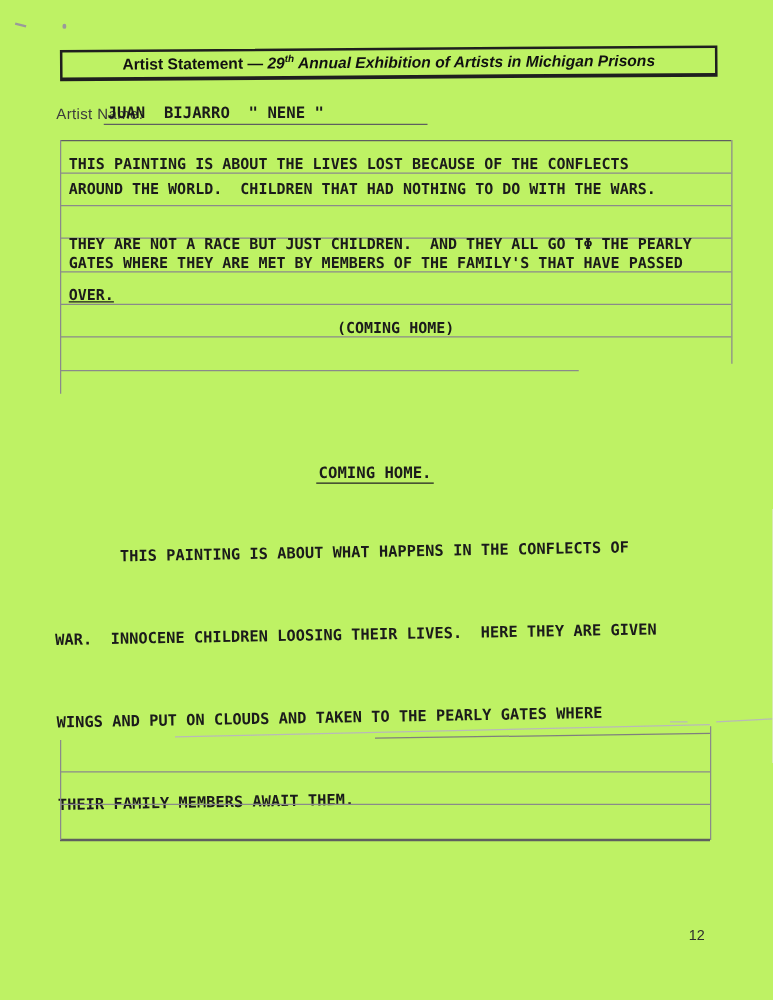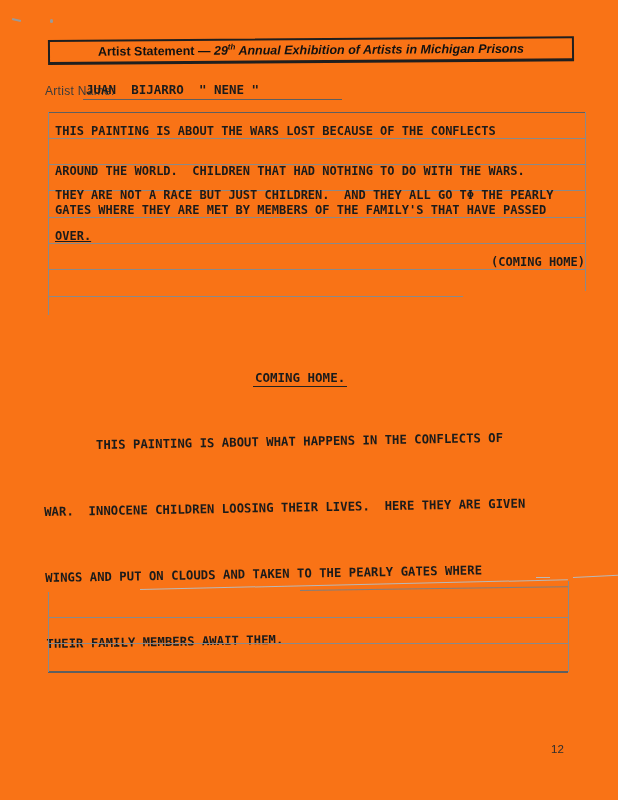--- a/index.html
+++ b/index.html
@@ -1,17 +1,17 @@
 <!DOCTYPE html>
 <html><head>
 <meta charset="utf-8">
 <style>
   html,body { margin:0; padding:0; background:#e8e8e8; }
   .page {
-    position:relative; width:618px; height:800px; background:#f97316;
+    position:relative; width:618px; height:800px; background:#bef264;
     font-family:"Liberation Sans", sans-serif; overflow:hidden;
     margin:0 auto;
   }
   .abs { position:absolute; }
   .mono {
     font-family:"DejaVu Sans Mono", monospace;
     font-weight:bold; color:#1b1b1b; white-space:pre;
   }
   .hline { position:absolute; height:1px; background:#8a8a8a; }
   .vline { position:absolute; width:1px; background:#8a8a8a; }
@@ -27,21 +27,21 @@
     font-size:12.5px; font-weight:bold; color:#111;
   }
   .header-box .it { font-style:italic; }
   .header-box sup { font-size:8px; vertical-align:super; line-height:0; }
 
   .artist-label { left:45px; top:84px; font-size:12px; color:#3c3c3c; letter-spacing:0.3px; }
   .artist-value { left:86px; top:82px; font-size:12.5px; }
 
   
   .st-line { left:55px; font-size:12px; }
-  .st-center { left:48px; width:537px; text-align:right; font-size:12px; }
+  .st-center { left:48px; width:537px; text-align:center; font-size:12px; }
 
   
   .typed-title {
     left:185px; top:355px; width:200px; text-align:center; font-size:12.5px;
   }
   .typed-title span { border-bottom:1.5px solid #222; padding:0 2px 1px 2px; }
   .typed-paragraph {
     left:42px; top:391px; width:500px;
     transform:rotate(-1deg); transform-origin:left top;
     font-size:12.3px; line-height:22px;
@@ -75,22 +75,22 @@
     <div class="hline" style="left:48px; top:138px; width:537px;"></div>
     <div class="hline" style="left:48px; top:164px; width:537px;"></div>
     <div class="hline" style="left:48px; top:190px; width:537px;"></div>
     <div class="hline" style="left:48px; top:217px; width:537px;"></div>
     <div class="hline" style="left:48px; top:243px; width:537px;"></div>
     <div class="hline" style="left:48px; top:269px; width:537px;"></div>
     <div class="hline" style="left:48px; top:296px; width:415px;"></div>
     <div class="vline" style="left:48px; top:112px; height:203px;"></div>
     <div class="vline" style="left:585px; top:112px; height:179px;"></div>
 
-    <div class="abs mono st-line" style="top:124px;">THIS PAINTING IS ABOUT THE WARS LOST BECAUSE OF THE CONFLECTS</div>
-    <div class="abs mono st-line" style="top:164px;">AROUND THE WORLD.  CHILDREN THAT HAD NOTHING TO DO WITH THE WARS.</div>
+    <div class="abs mono st-line" style="top:124px;">THIS PAINTING IS ABOUT THE LIVES LOST BECAUSE OF THE CONFLECTS</div>
+    <div class="abs mono st-line" style="top:144px;">AROUND THE WORLD.  CHILDREN THAT HAD NOTHING TO DO WITH THE WARS.</div>
     <div class="abs mono st-line" style="top:188px;">THEY ARE NOT A RACE BUT JUST CHILDREN.  AND THEY ALL GO TΦ THE PEARLY</div>
     <div class="abs mono st-line" style="top:203px;">GATES WHERE THEY ARE MET BY MEMBERS OF THE FAMILY'S THAT HAVE PASSED</div>
     <div class="abs mono st-line" style="top:229px;text-decoration:underline;">OVER.</div>
     <div class="abs mono st-center" style="top:255px;">(COMING HOME)</div>
   </div>
 
   <div class="abs mono typed-title">
     <span>COMING HOME.</span>
   </div>
   <div class="abs mono typed-paragraph">

